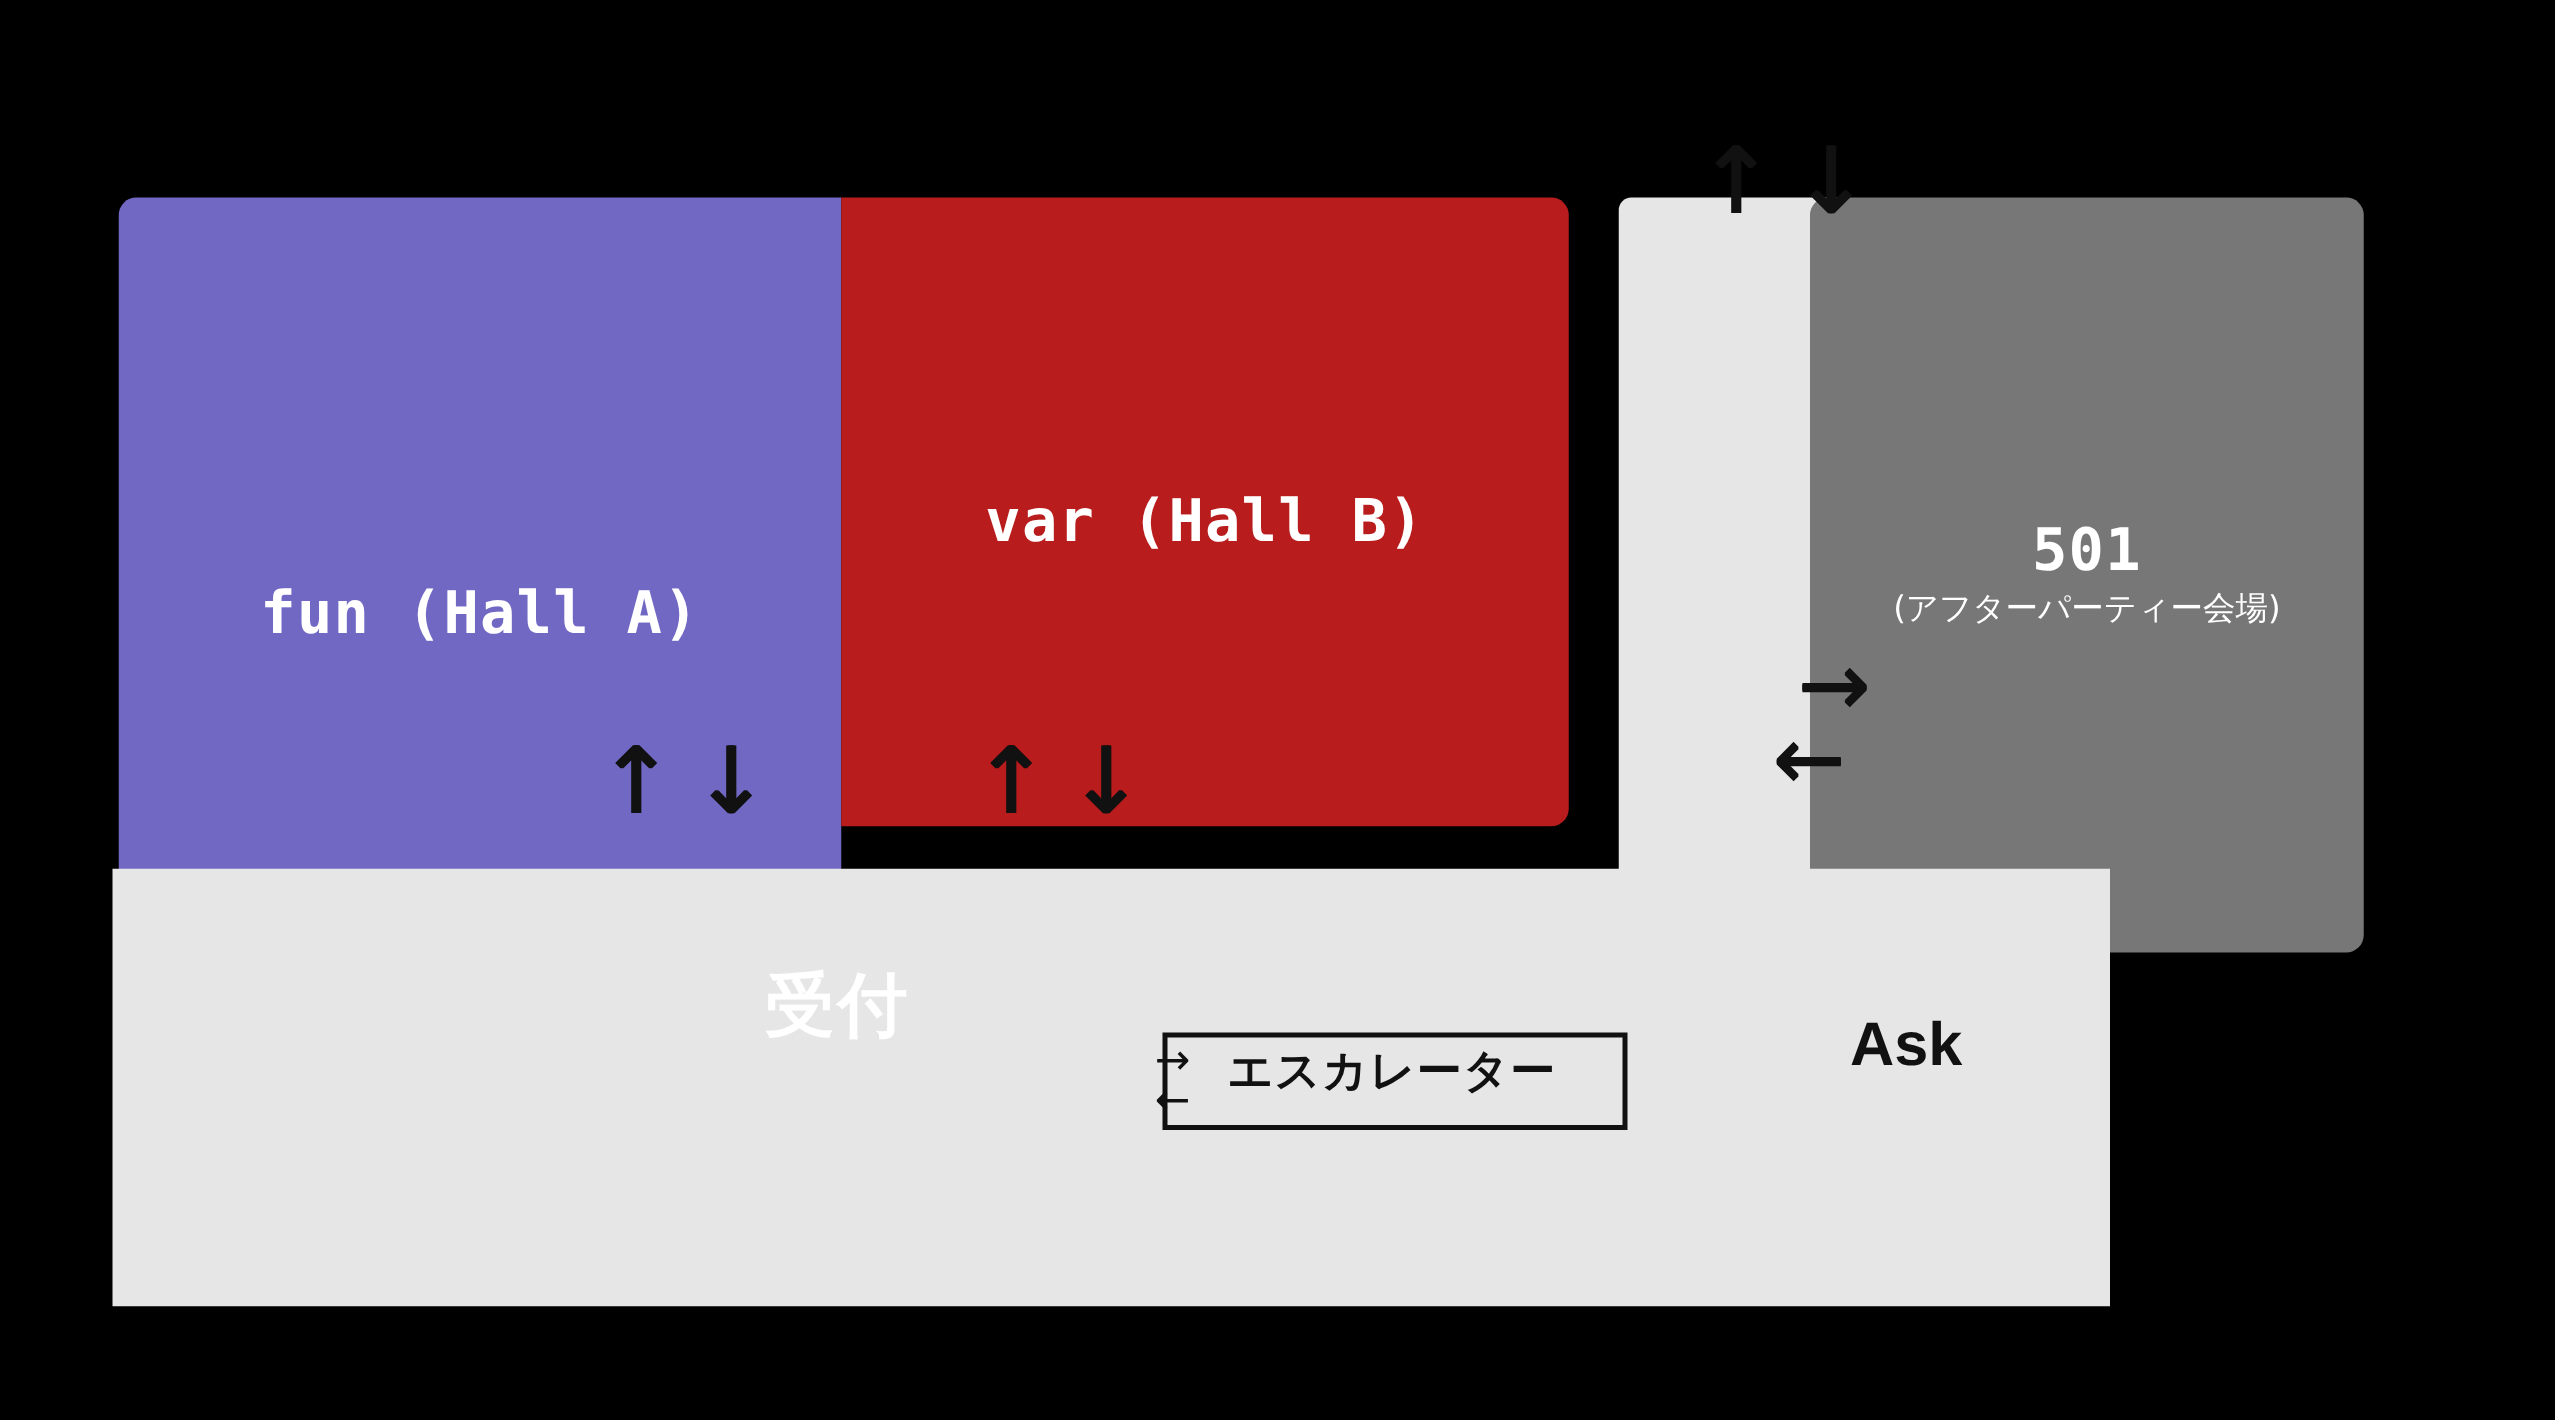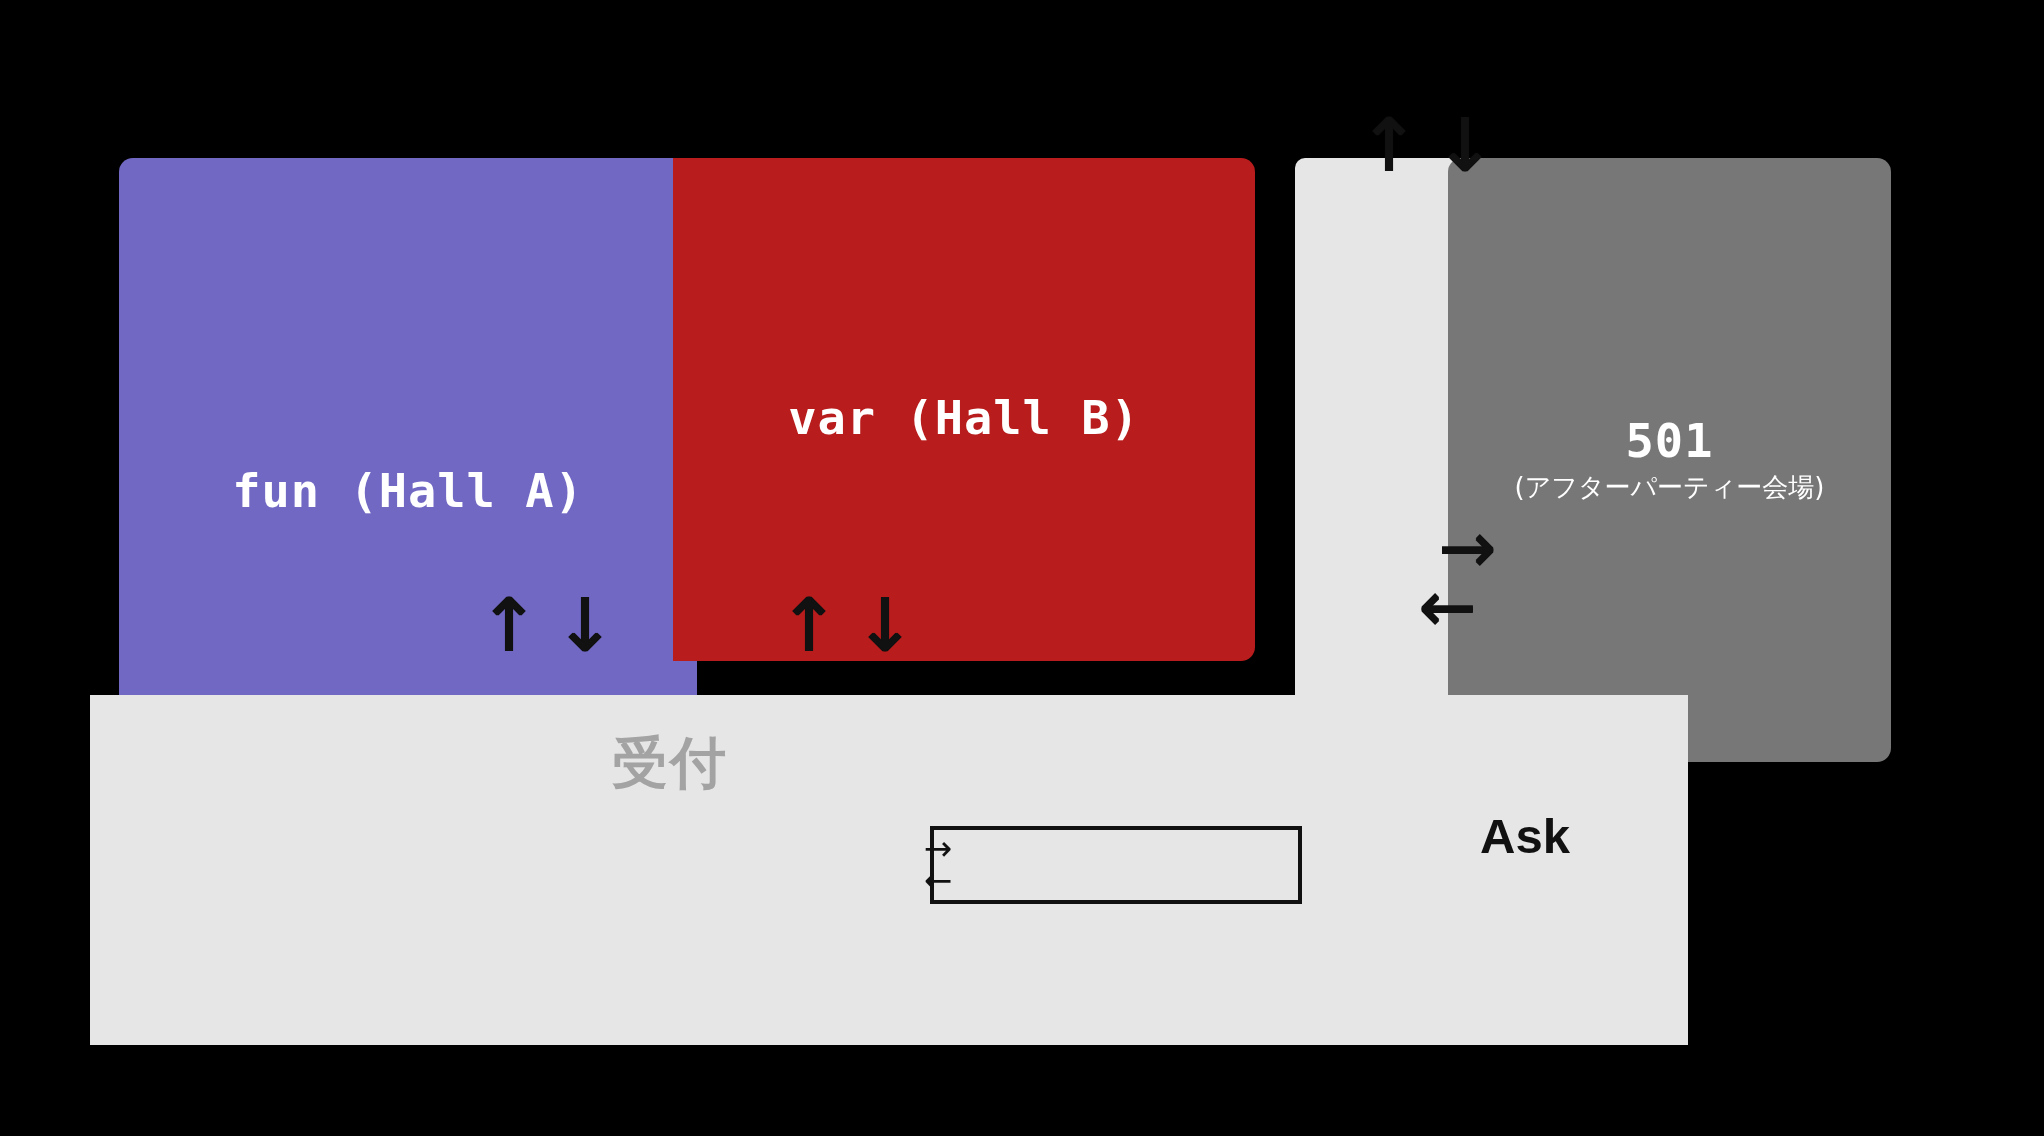--- a/index.html
+++ b/index.html
@@ -28,21 +28,20 @@
     flex-direction: column;
     align-items: center;
     justify-content: center;
   }
 
   .hall-a {
     left: 95px;  top: 158px;
     width: 578px; height: 648px;
     background: #7168c4;
     border-radius: 14px 0 0 14px;
-    margin-left: 24px;
   }
   .hall-b {
     left: 673px; top: 158px;
     width: 582px; height: 503px;
     background: #b91c1c;
     border-radius: 0 14px 14px 0;
   }
 
   .hall-label {
     font-family: "DejaVu Sans Mono", monospace;
@@ -93,25 +92,25 @@
   .lobby {
     position: absolute;
     left: 90px; top: 695px;
     width: 1598px; height: 350px;
     background: #e6e6e6;
   }
 
   
   .reception-label {
     position: absolute;
-    left: 612px; top: 735px;
+    left: 612px; top: 777px;
     font-family: "DejaVu Sans", sans-serif;
     font-weight: bold;
     font-size: 56px;
-    color: #a3a3a3;
+    color: #ffffff;
     line-height: 1;
     letter-spacing: 2px;
     white-space: nowrap;
   }
 
   .sponsor-label {
     position: absolute;
     left: 158px; top: 950px;
     font-family: "DejaVu Sans", sans-serif;
     font-weight: bold;
@@ -248,19 +247,20 @@
     <span class="arrow-left">←</span>
   </div>
 
   <div class="reception-label">受付</div>
 
   <div class="escalator-box"></div>
   <div class="escalator-arrows">
     <span>→</span>
     <span>←</span>
   </div>
+  <div class="escalator-label">エスカレーター</div>
 
 
   <div class="ask-speaker">
     <div>Ask</div>
   </div>
 
 </div>
 
 </body></html>

